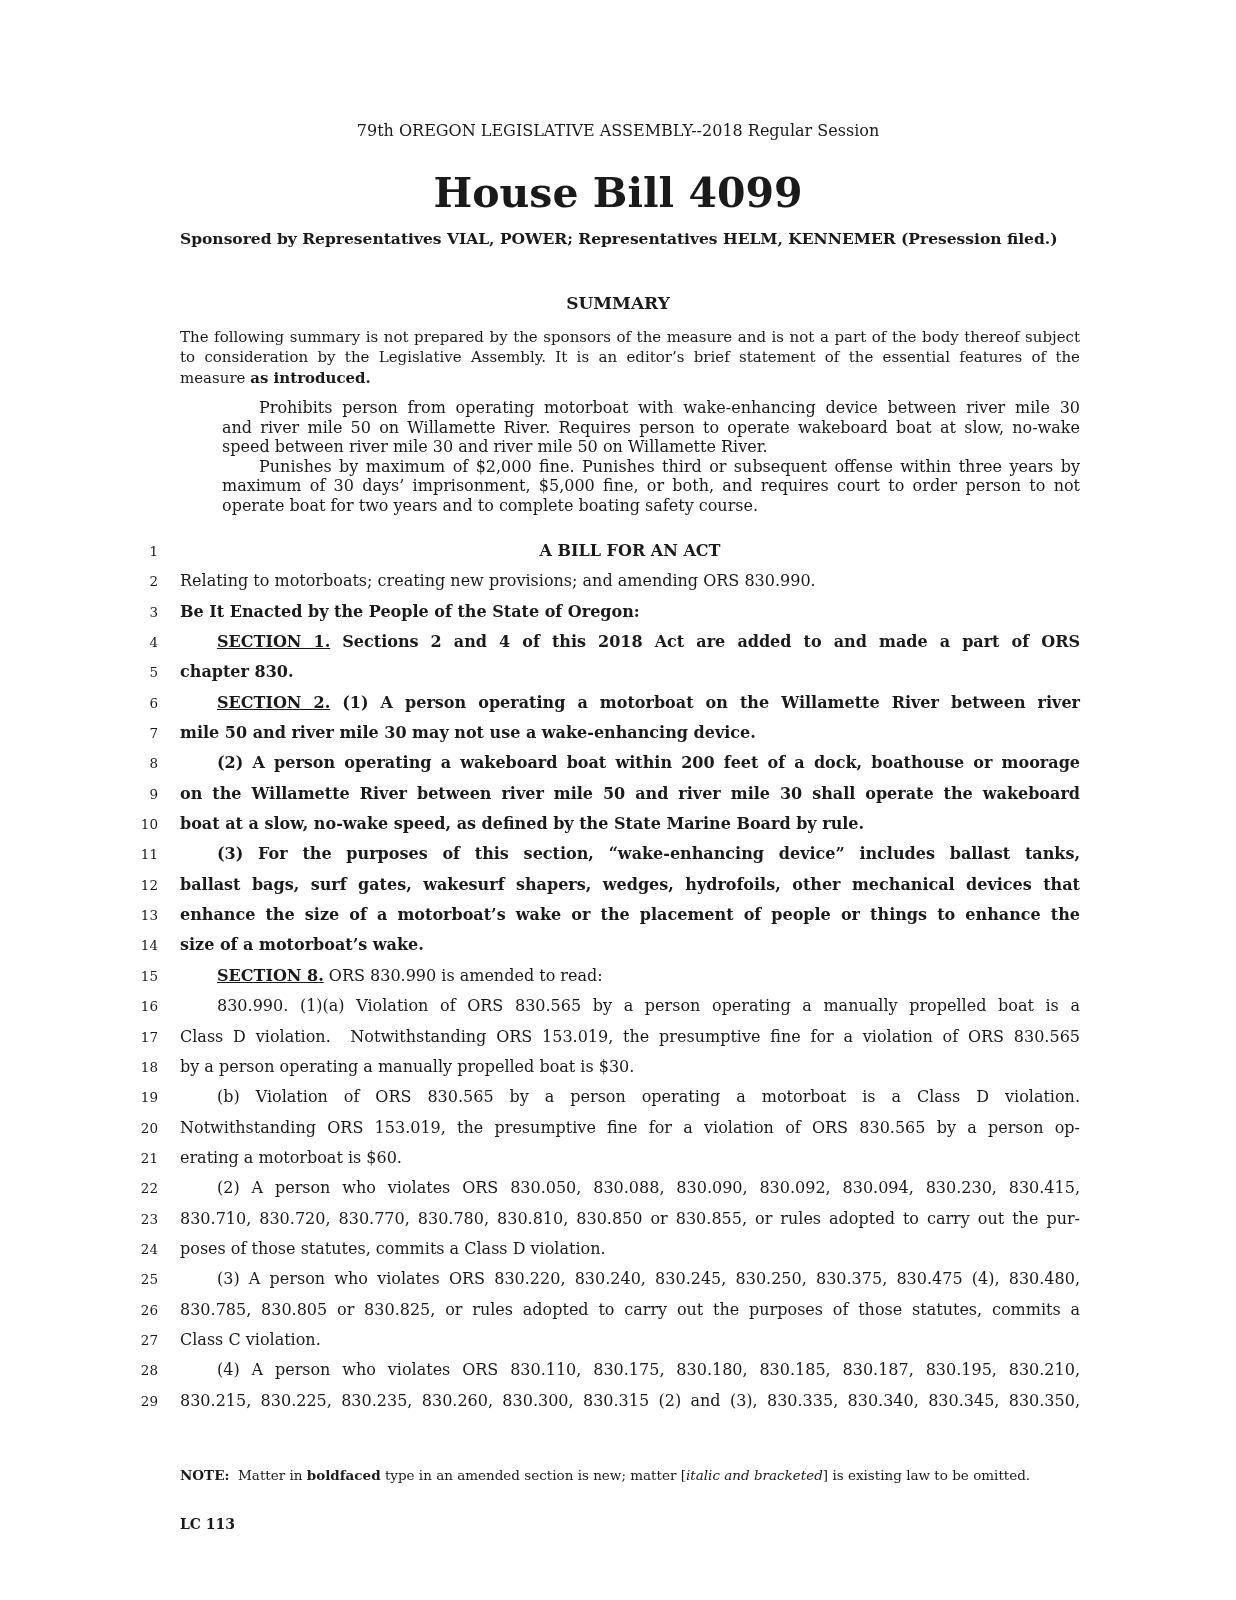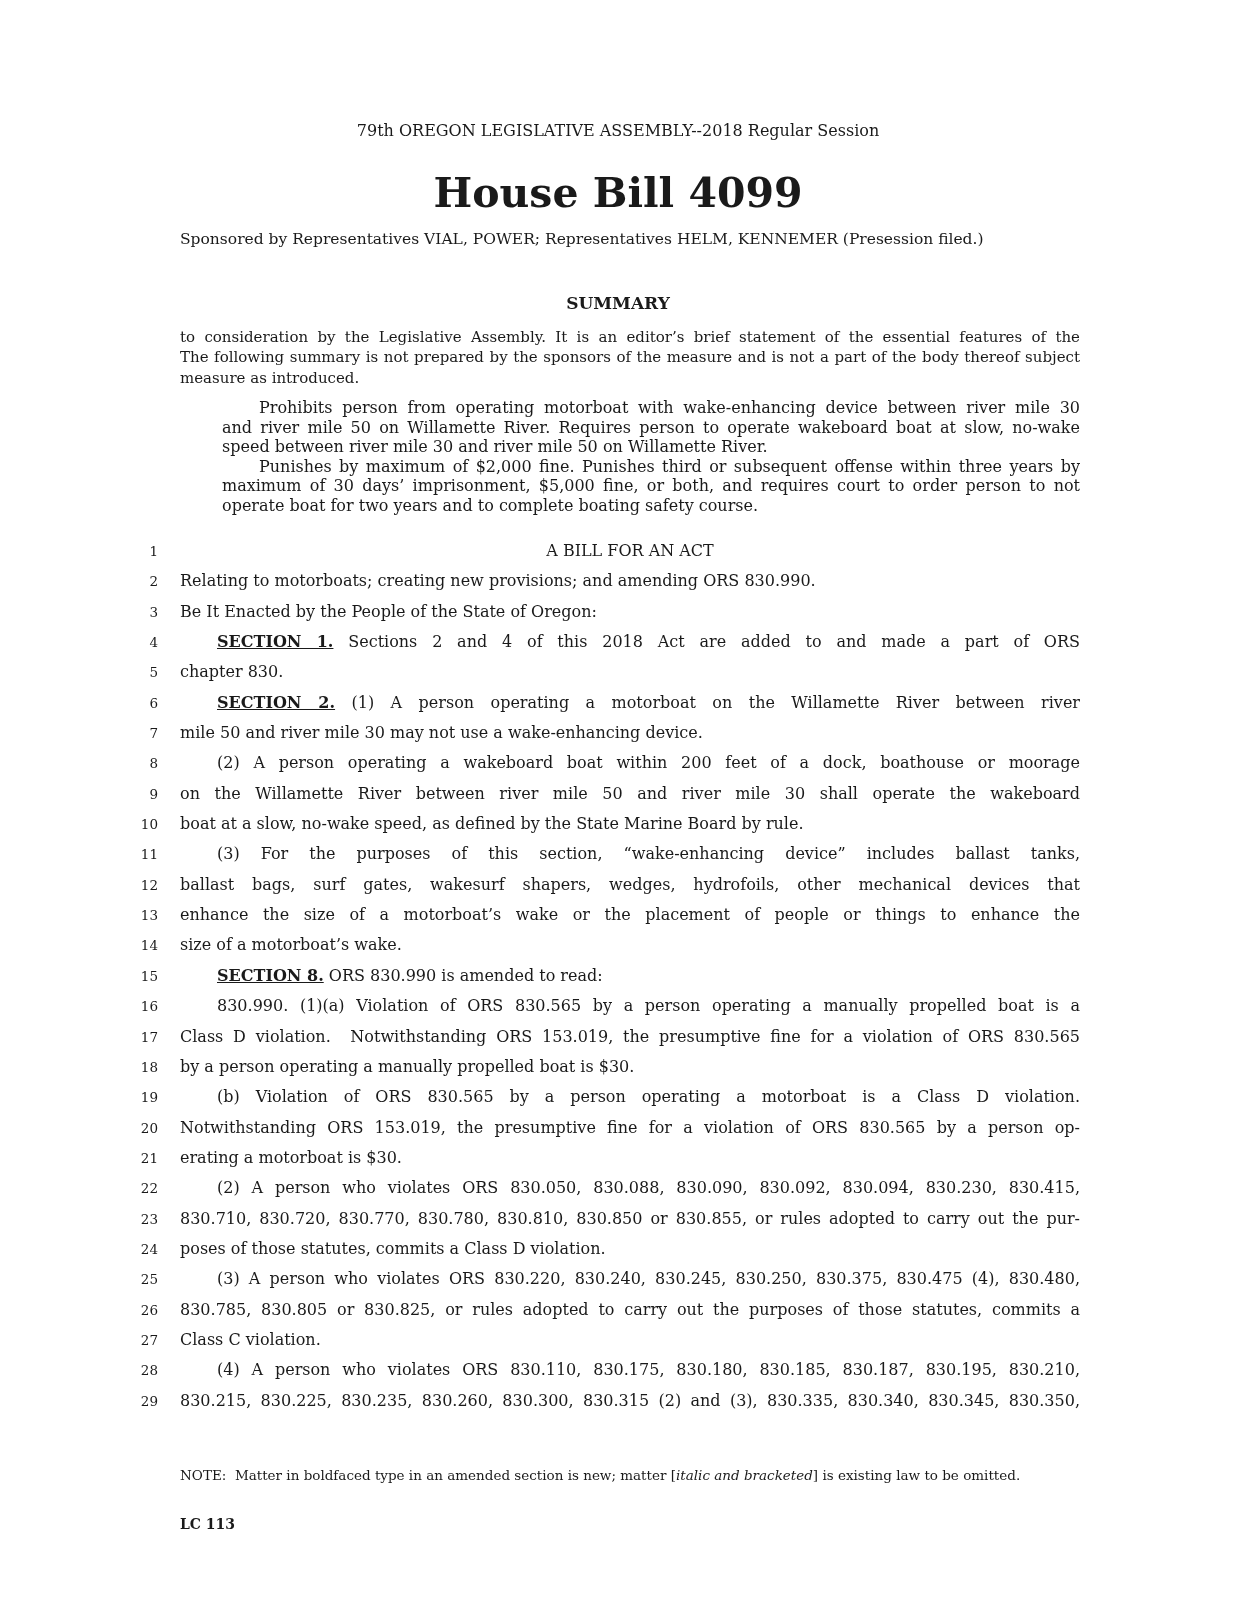--- a/index.html
+++ b/index.html
@@ -18,21 +18,21 @@
   .session {
     position:absolute; top:122px; left:0; width:100%;
     text-align:center; font-size:16px; line-height:18px;
   }
   .bill-title {
     position:absolute; top:171px; left:0; width:100%;
     text-align:center; font-size:41px; font-weight:bold; line-height:44px;
   }
   .sponsors {
     position:absolute; top:229px; left:180px; width:900px;
-    font-size:15.5px; line-height:20px;
+    font-size:15.5px; line-height:20px;font-weight:bold;
   }
   .sum-head {
     position:absolute; top:294px; left:0; width:100%;
     text-align:center; font-size:17px; font-weight:bold; line-height:18px;
   }
   .disclaimer {
     position:absolute; top:327px; left:180px; width:900px;
     font-size:15px;
   }
   .disclaimer .tline { line-height:20.4px; height:20.4px; }
@@ -48,21 +48,21 @@
   .bill .tline { height:30.35px; line-height:30.35px; }
   .tline { position:relative; }
   .lnum {
     position:absolute; left:-48px; width:26px;
     text-align:right; font-size:13.5px;
   }
   .ltxt { display:block; }
   .ind .ltxt, .ltxt.ind { text-indent:37px; }
   .tline.just .ltxt { text-align:justify; text-align-last:justify; }
   .tline.center .ltxt { text-align:center; }
-  .s-b { font-weight:normal; }
+  .s-b { font-weight:bold; }
   .s-bu { font-weight:bold; text-decoration:underline; }
   .s-i { font-style:italic;margin-top:42px; }
   .footer-note {
     position:absolute; top:1466px; left:180px; width:900px;
     font-size:13.5px;
   }
   .footer-note .tline { line-height:19.5px; }
   .lc {
     position:absolute; top:1515px; left:180px;
     font-size:14px; font-weight:bold; line-height:18px;
@@ -76,24 +76,24 @@
   <div class="session">79th OREGON LEGISLATIVE ASSEMBLY--2018 Regular Session</div>
 
   <div class="bill-title">House Bill 4099</div>
 
   <div class="sponsors">Sponsored by Representatives VIAL, POWER; Representatives HELM, KENNEMER (Presession filed.)</div>
 
   <div class="sum-head">SUMMARY</div>
 
   <div class="disclaimer">
       <div class="tline just">
+        <span class="ltxt"><span>The following summary is not prepared by the sponsors of the measure and is not a part of the body thereof subject</span></span>
+      </div>
+      <div class="tline just">
         <span class="ltxt"><span>to consideration by the Legislative Assembly. It is an editor’s brief statement of the essential features of the</span></span>
-      </div>
-      <div class="tline just">
-        <span class="ltxt"><span>The following summary is not prepared by the sponsors of the measure and is not a part of the body thereof subject</span></span>
       </div>
       <div class="tline">
         <span class="ltxt"><span>measure </span><span class="s-b">as introduced.</span></span>
       </div>
     </div>
 
   <div class="abstract">
       <div class="tline just ind">
         <span class="ltxt"><span>Prohibits person from operating motorboat with wake-enhancing device between river mile 30</span></span>
       </div>
@@ -190,21 +190,21 @@
       <div class="tline just ind">
         <span class="lnum">19</span>
         <span class="ltxt"><span>(b) Violation of ORS 830.565 by a person operating a motorboat is a Class D violation.</span></span>
       </div>
       <div class="tline just">
         <span class="lnum">20</span>
         <span class="ltxt"><span>Notwithstanding ORS 153.019, the presumptive fine for a violation of ORS 830.565 by a person op-</span></span>
       </div>
       <div class="tline">
         <span class="lnum">21</span>
-        <span class="ltxt"><span>erating a motorboat is $30.</span></span>
+        <span class="ltxt"><span>erating a motorboat is $60.</span></span>
       </div>
       <div class="tline just ind">
         <span class="lnum">22</span>
         <span class="ltxt"><span>(2) A person who violates ORS 830.050, 830.088, 830.090, 830.092, 830.094, 830.230, 830.415,</span></span>
       </div>
       <div class="tline just">
         <span class="lnum">23</span>
         <span class="ltxt"><span>830.710, 830.720, 830.770, 830.780, 830.810, 830.850 or 830.855, or rules adopted to carry out the pur-</span></span>
       </div>
       <div class="tline">

